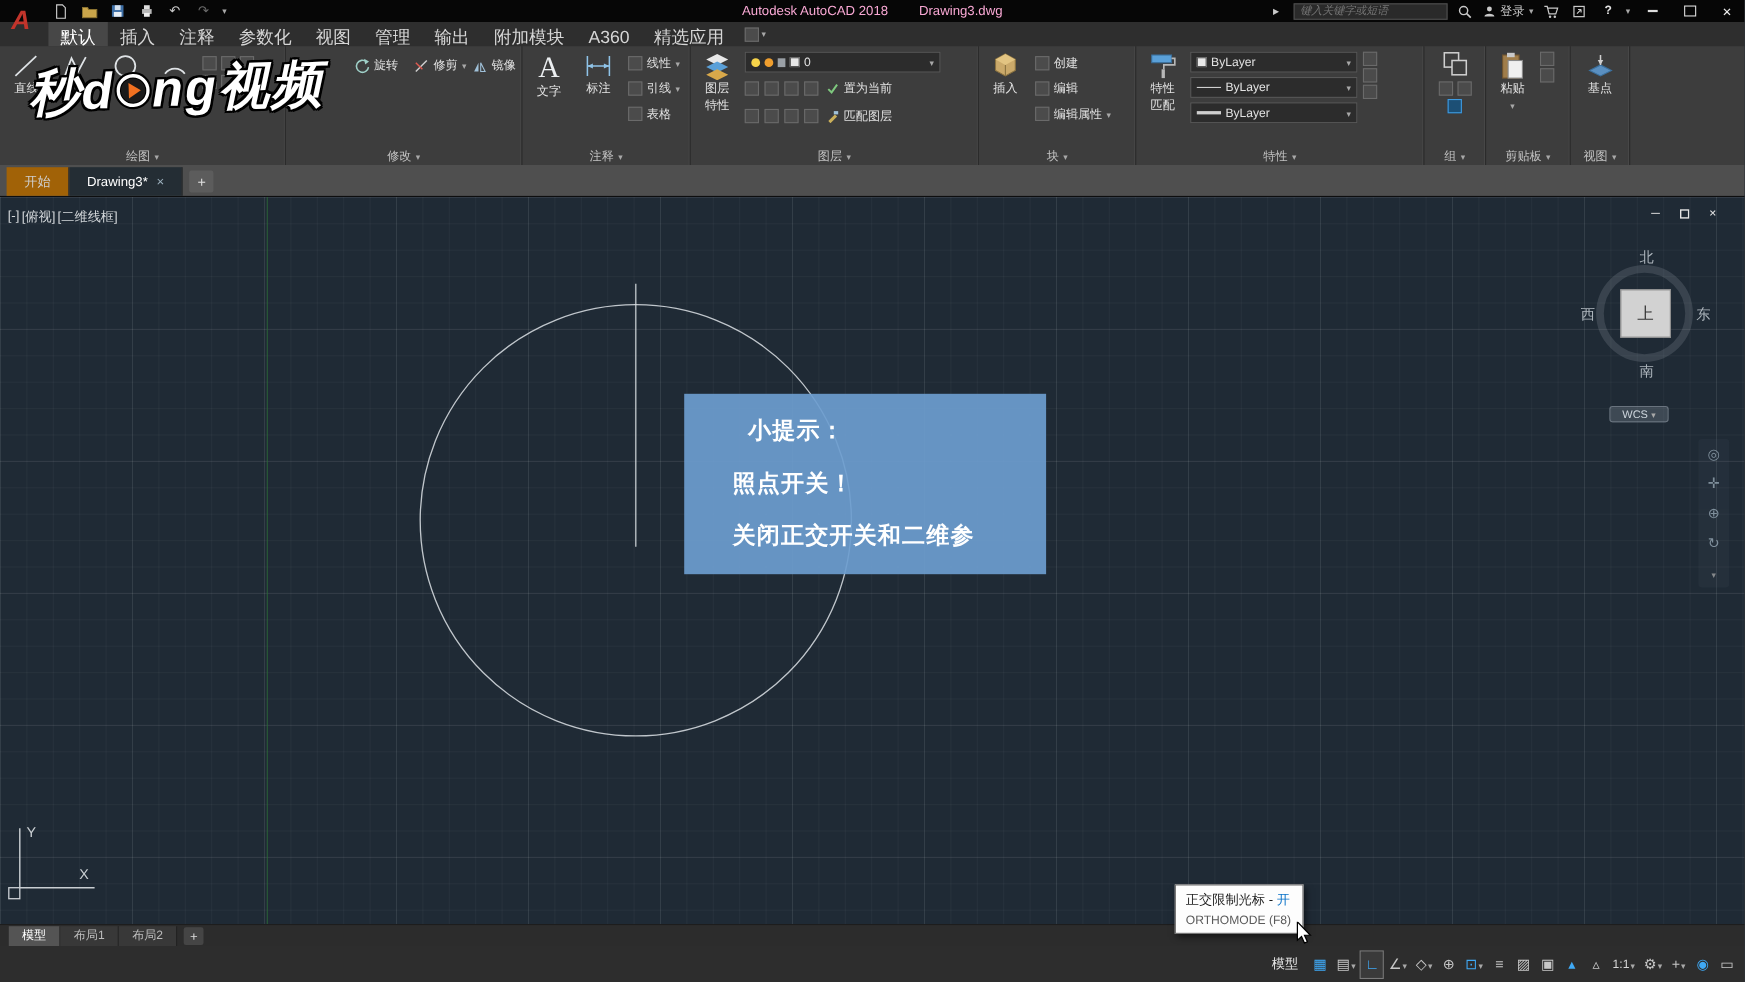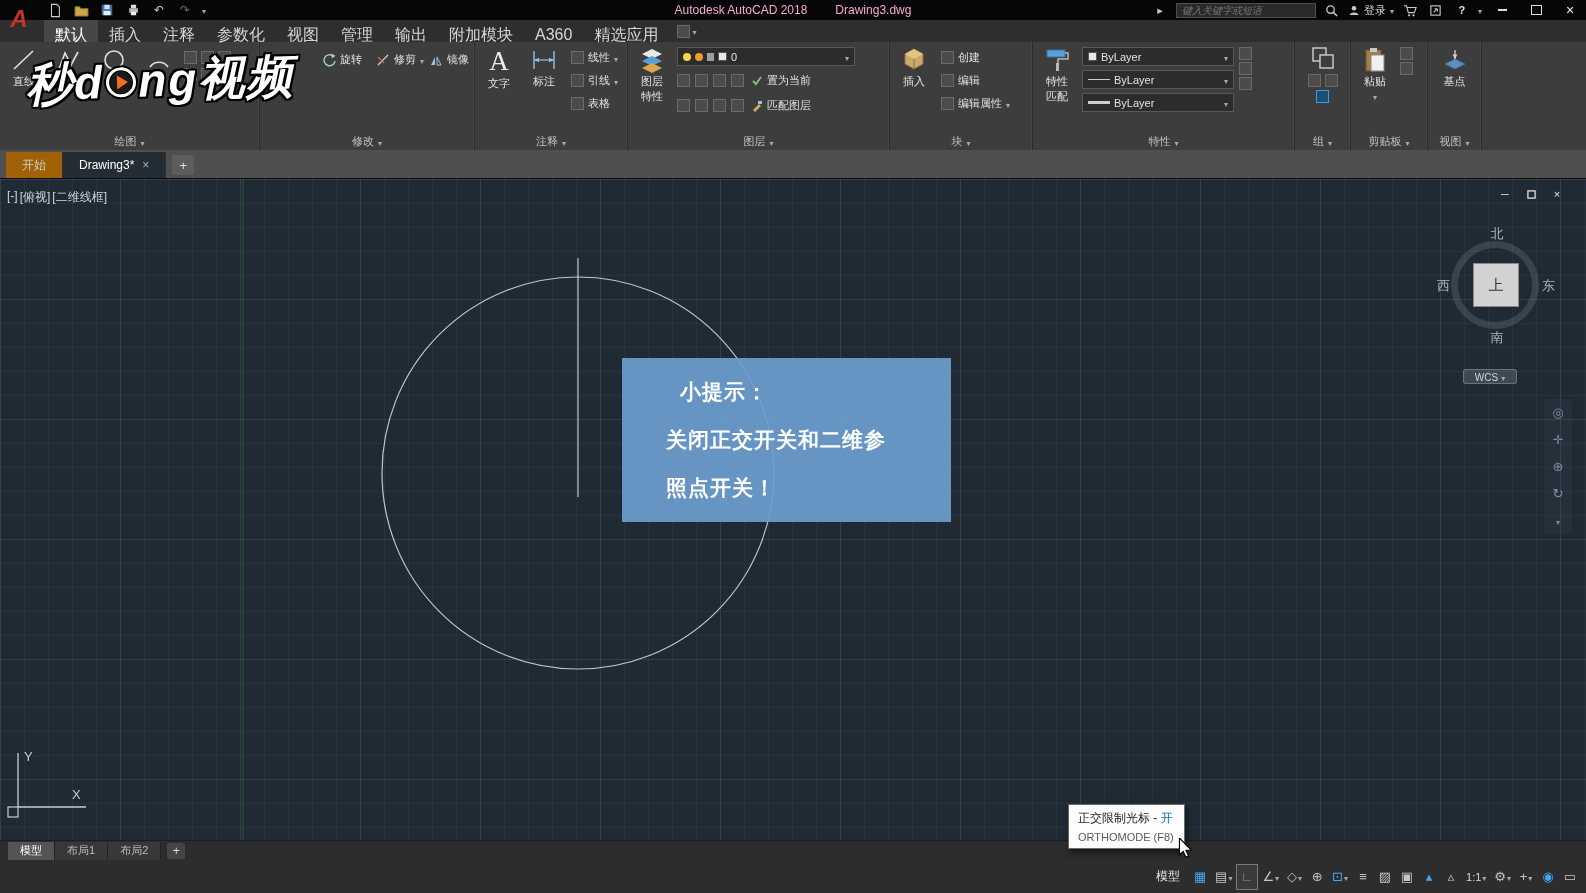--- a/index.html
+++ b/index.html
@@ -612,22 +612,22 @@
   </div>
 
   <svg id="draw-svg" width="1586" height="662" viewBox="0 0 1586 662">
     <line x1="243" y1="0" x2="243" y2="662" stroke="#2d6e38" stroke-width="1" opacity="0.75"></line>
     <circle cx="578" cy="294" r="196" fill="none" stroke="#dde2e6" stroke-width="1.2" opacity="0.85"></circle>
     <line x1="578" y1="79" x2="578" y2="318" stroke="#dde2e6" stroke-width="1.2" opacity="0.85"></line>
   </svg>
 
   <div id="tipbox">
     <div class="t1">小提示：</div>
+    <div>照点开关！</div>
     <div>关闭正交开关和二维参</div>
-    <div>照点开关！</div>
   </div>
 
   <div id="viewcube">
     <span class="vc-n">北</span>
     <div id="vc-ring"></div>
     <div id="vc-top">
         <span>上</span>
       </div>
     <span class="vc-w">西</span>
     <span class="vc-e">东</span>

